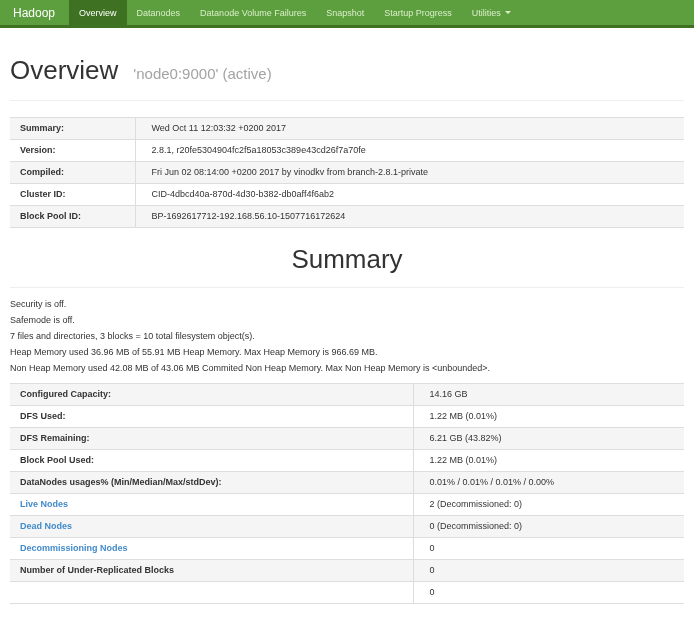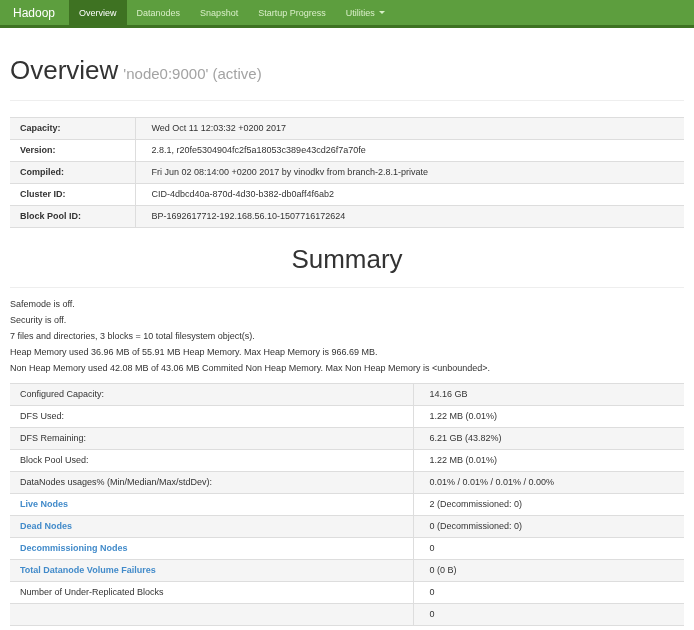--- a/index.html
+++ b/index.html
@@ -49,42 +49,42 @@
   h1.page-header {
     margin-top: 27px;
     font-size: 26px;
     font-weight: 500;
     color: #333;
   }
   h1 .subtitle {
     font-size: 15px;
     font-weight: 400;
     color: #a3a3a3;
-    margin-left: 5px;
+    margin-left: 15px;
   }
   hr { border: none; border-top: 1px solid #eee; margin-top: 14px; }
   
   table { width: 100%; border-collapse: collapse; }
   .info-table { margin-top: 16px; }
   .summary-table { margin-top: 10px; }
   td {
     padding: 6px 10px;
     border-top: 1px solid #ddd;
     font-size: 9px;
     line-height: 9px;
     vertical-align: top;
   }
   tr:last-child td { border-bottom: 1px solid #ddd; }
   tbody tr:nth-child(odd) td { background: #f5f5f5; }
   td.label-cell { font-weight: bold; }
   td.value-cell { border-left: 1px solid #ddd; padding-left: 16px; }
   .info-table td.label-cell { width: 125px; }
   .summary-table td.label-cell { width: 403px; }
   .is-link { color: #428bca; font-weight: normal; cursor: pointer; }
-  td.label-cell .lbl { font-weight: normal; }
+  td.label-cell .lbl { font-weight: bold; }
   td.label-cell .lbl.is-link { font-weight: bold; color: #428bca; }
   
   .notes { margin-top: 12px; }
   .notes p { margin-bottom: 7px; font-size: 9px; line-height: 9px; }
   h1.summary-header { margin-top: 16px; text-align: center; }
   hr.summary-hr { margin-top: 12px; }
 </style>
 </head>
 <body>
 
@@ -95,20 +95,24 @@
       <li class="nav-tab active">
         <span>Overview</span>
 
       </li>
 
       <li class="nav-tab">
         <span>Datanodes</span>
 
       </li>
 
+      <li class="nav-tab">
+        <span>Datanode Volume Failures</span>
+
+      </li>
 
       <li class="nav-tab">
         <span>Snapshot</span>
 
       </li>
 
       <li class="nav-tab">
         <span>Startup Progress</span>
 
       </li>
@@ -124,21 +128,21 @@
 
   <h1 class="page-header">
     <span>Overview</span><span class="subtitle">'node0:9000' (active)</span>
   </h1>
   <hr>
 
   <table class="info-table">
     <tbody>
 
         <tr>
-          <td class="label-cell">Capacity:</td>
+          <td class="label-cell">Summary:</td>
           <td class="value-cell">Wed Oct 11 12:03:32 +0200 2017</td>
         </tr>
 
         <tr>
           <td class="label-cell">Version:</td>
           <td class="value-cell">2.8.1, r20fe5304904fc2f5a18053c389e43cd26f7a70fe</td>
         </tr>
 
         <tr>
           <td class="label-cell">Compiled:</td>
@@ -155,23 +159,23 @@
           <td class="value-cell">BP-1692617712-192.168.56.10-1507716172624</td>
         </tr>
       </tbody>
   </table>
 
   <h1 class="page-header summary-header">Summary</h1>
   <hr class="summary-hr">
 
   <div class="notes">
 
+      <p>Security is off.</p>
+
       <p>Safemode is off.</p>
-
-      <p>Security is off.</p>
 
       <p>7 files and directories, 3 blocks = 10 total filesystem object(s).</p>
 
       <p>Heap Memory used 36.96 MB of 55.91 MB Heap Memory. Max Heap Memory is 966.69 MB.</p>
 
       <p>Non Heap Memory used 42.08 MB of 43.06 MB Commited Non Heap Memory. Max Non Heap Memory is &lt;unbounded&gt;.</p>
     </div>
 
   <table class="summary-table">
     <tbody>
@@ -226,26 +230,20 @@
           <td class="value-cell">0 (Decommissioned: 0)</td>
         </tr>
 
         <tr>
           <td class="label-cell">
             <span class="lbl is-link">Decommissioning Nodes</span>
           </td>
           <td class="value-cell">0</td>
         </tr>
 
-        <tr>
-          <td class="label-cell">
-            <span class="lbl is-link">Total Datanode Volume Failures</span>
-          </td>
-          <td class="value-cell">0 (0 B)</td>
-        </tr>
 
         <tr>
           <td class="label-cell">
             <span class="lbl">Number of Under-Replicated Blocks</span>
           </td>
           <td class="value-cell">0</td>
         </tr>
 
         <tr>
           <td class="label-cell">

